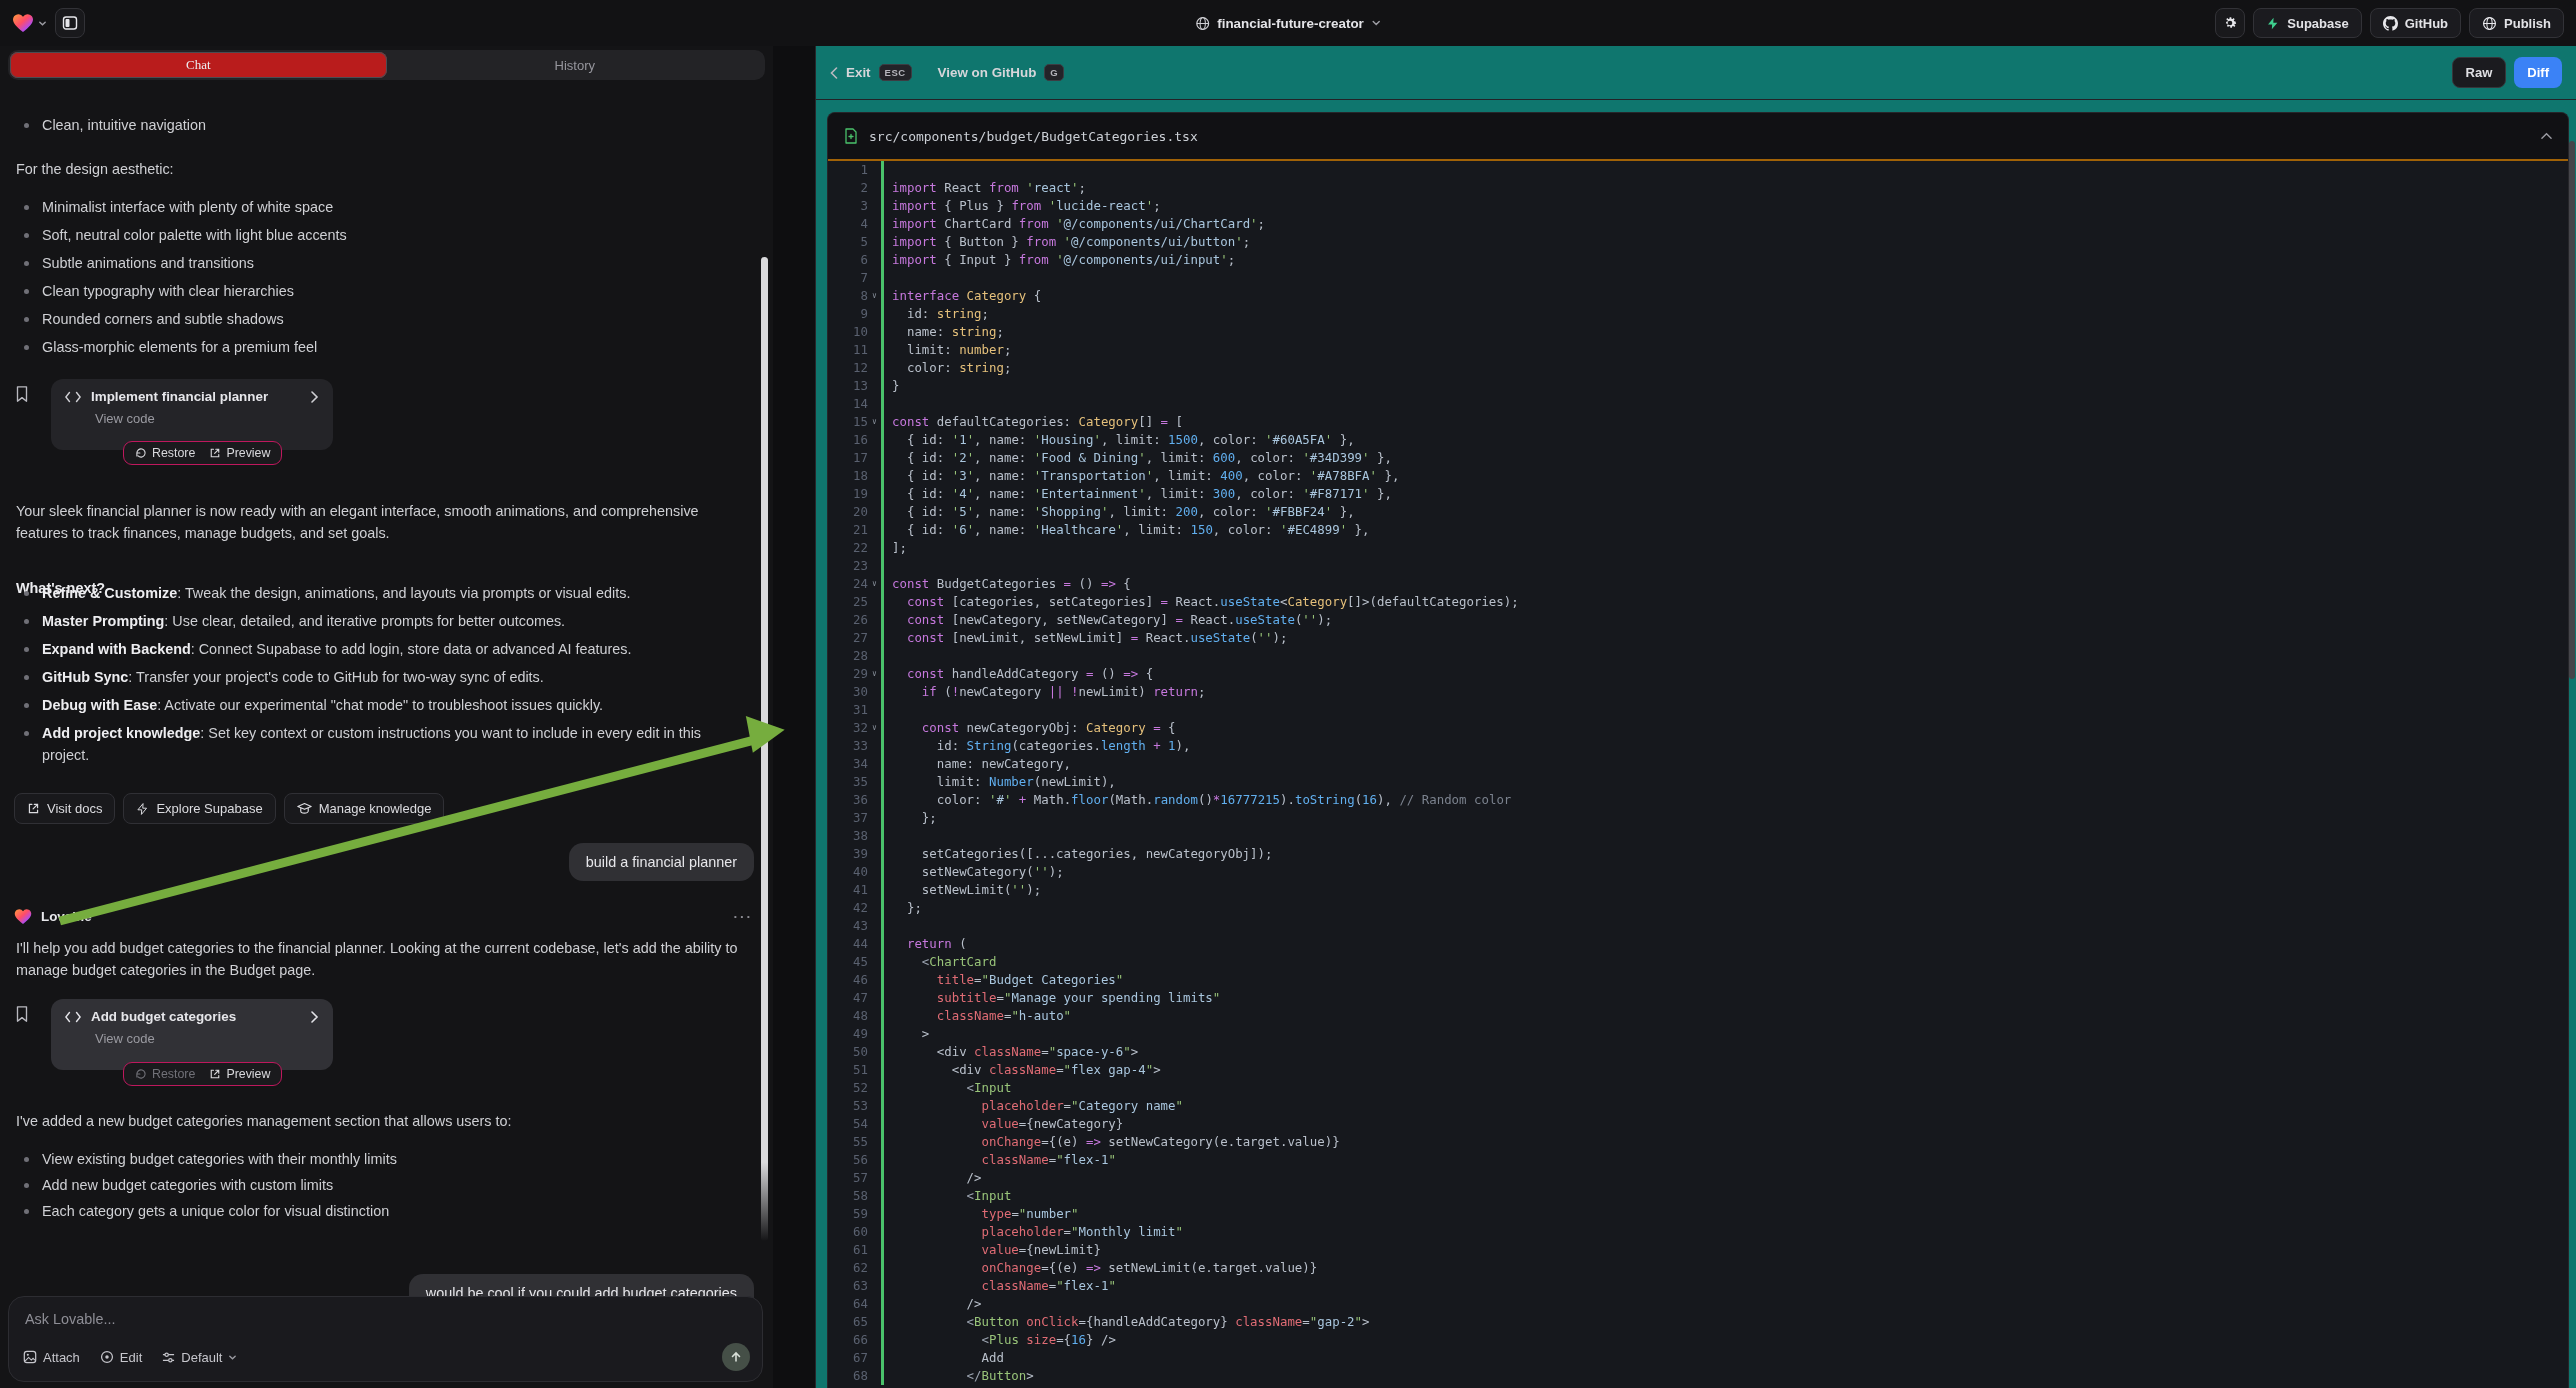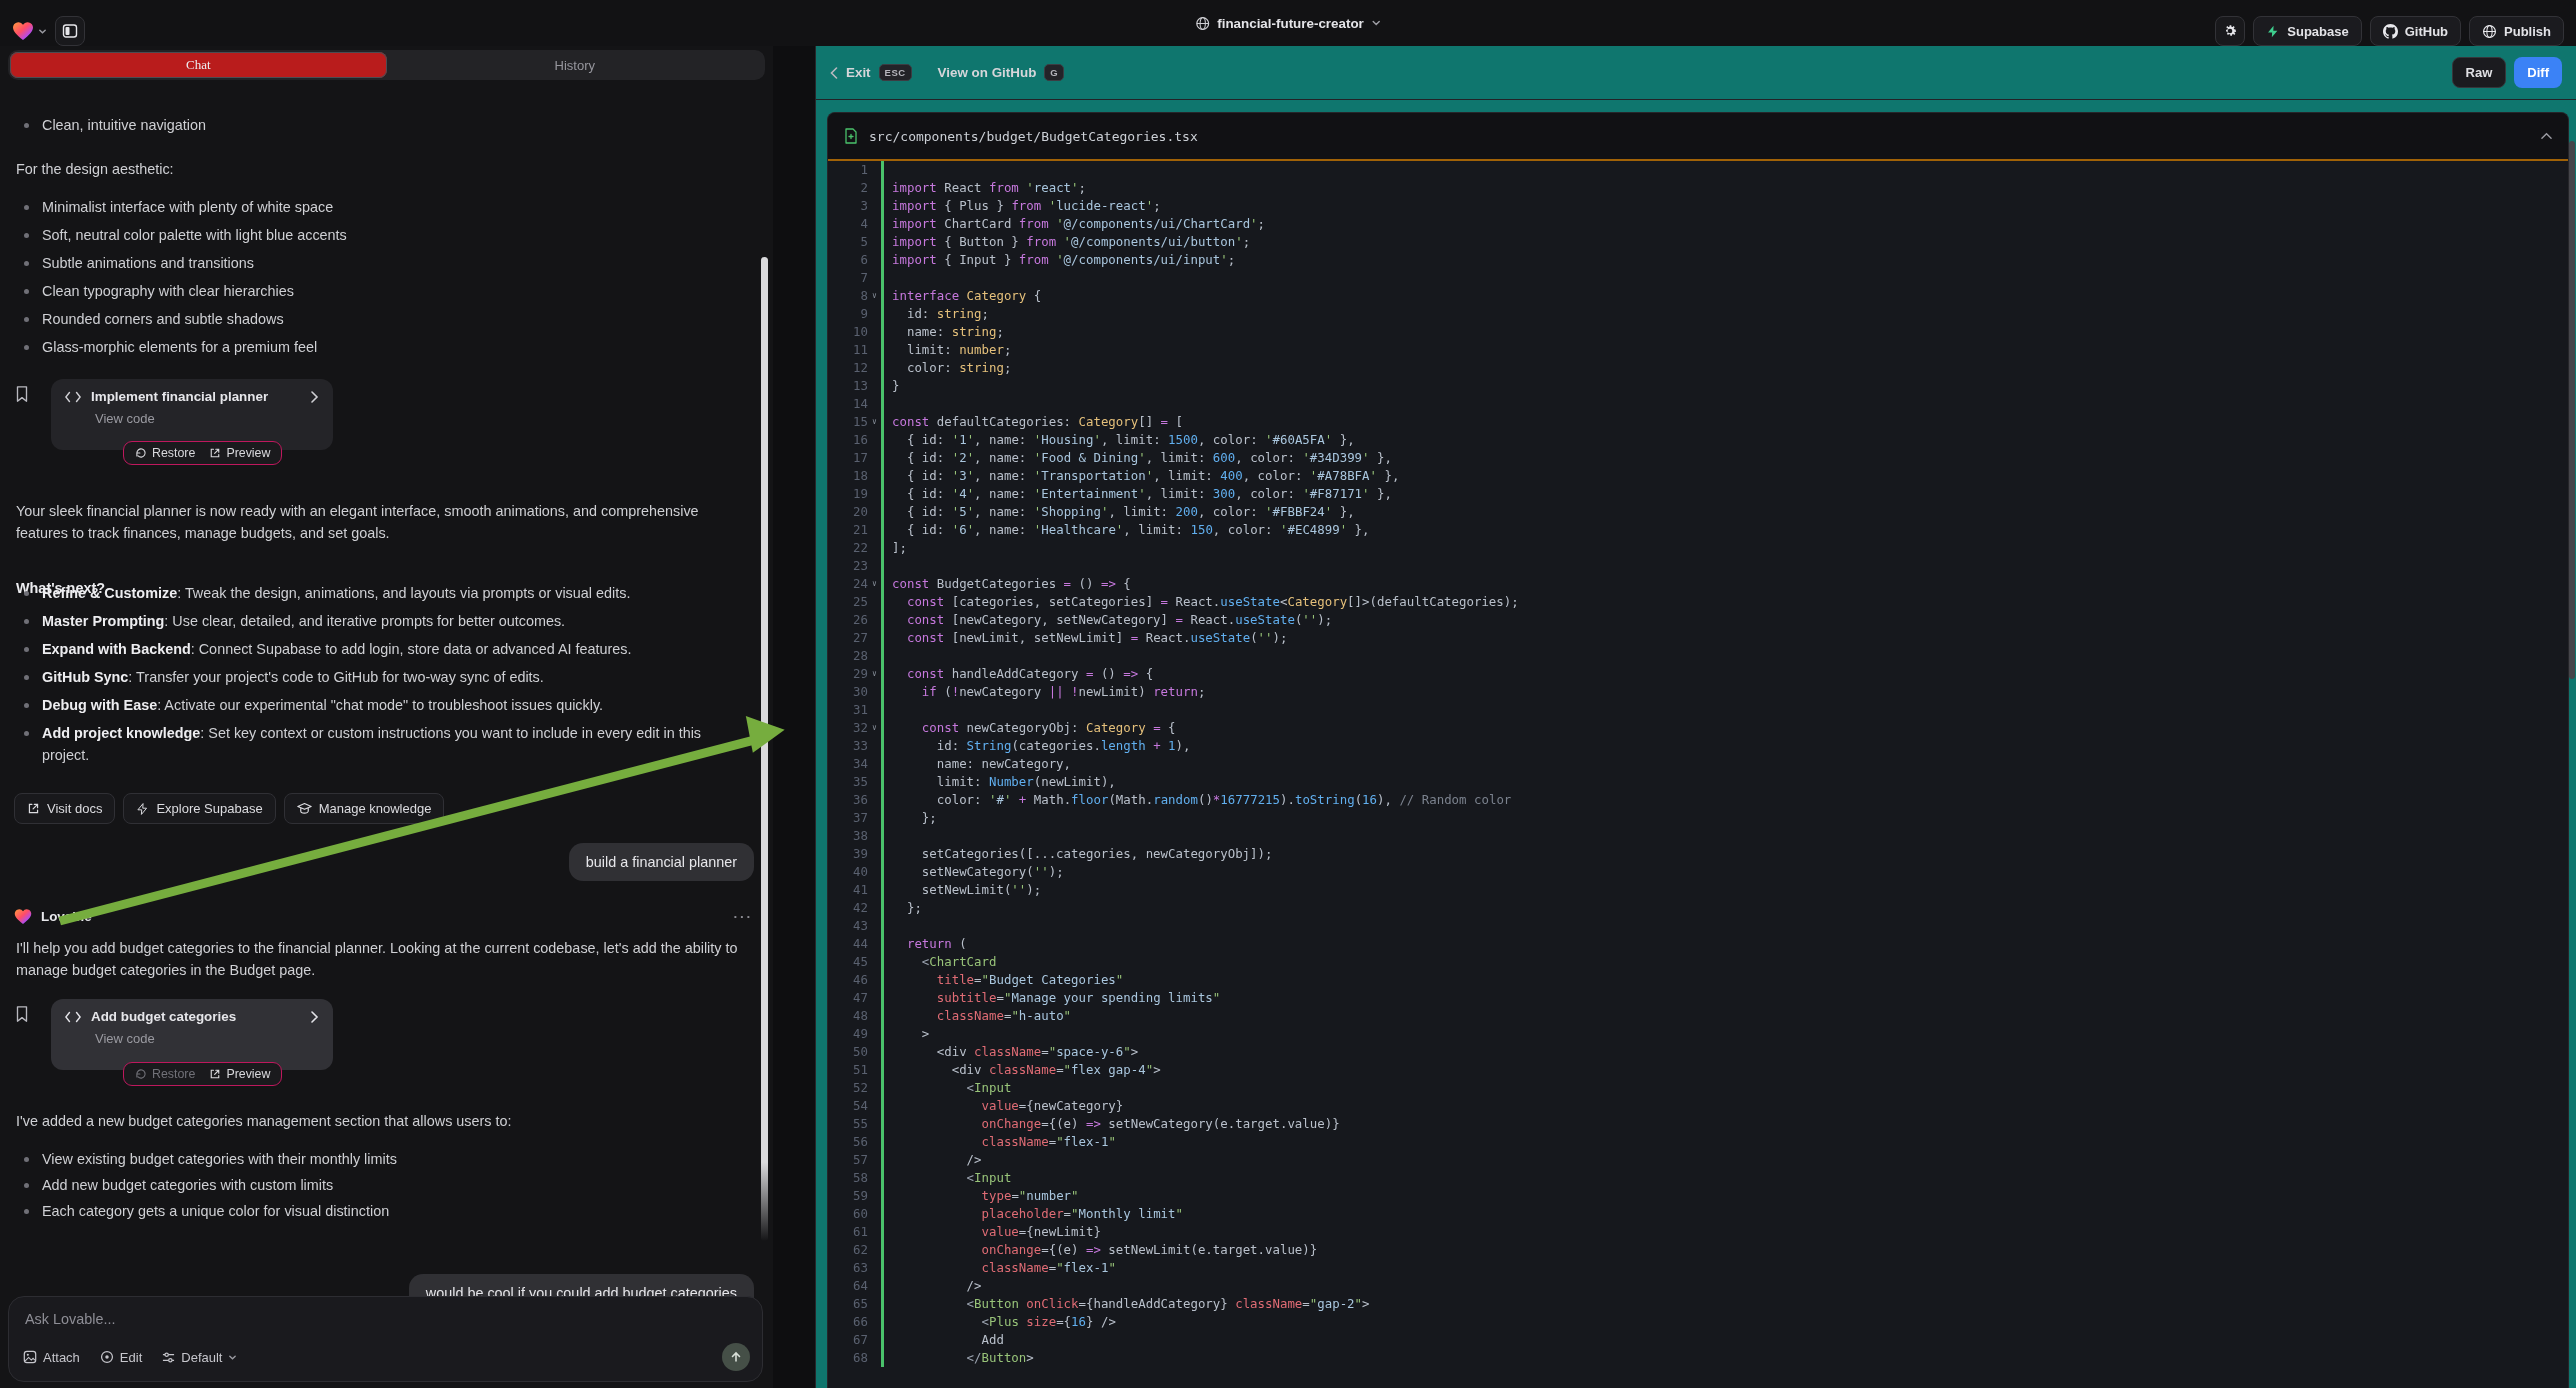--- a/index.html
+++ b/index.html
@@ -1,21 +1,21 @@
 <!DOCTYPE html>
 <html><head>
 <meta charset="utf-8">
 <style>
   * { margin:0; padding:0; box-sizing:border-box; }
   html,body { background:#0c0c0e; }
   body { font-family:"Liberation Sans", sans-serif; color:#d4d4d8; }
   #app { position:relative; width:2576px; height:1388px; background:#0e0e10; overflow:hidden; }
 
   
-  .topbar { position:absolute; left:0; top:0; width:2576px; height:46px; background:#121214; display:flex; align-items:flex-end; padding:0 12px; }
+  .topbar { position:absolute; left:0; top:0; width:2576px; height:46px; background:#121214; display:flex; align-items:center; padding:0 12px; }
   .topbar-left { display:flex; align-items:center; gap:8px; }
   .logo-btn { display:flex; align-items:center; gap:4px; cursor:pointer; }
   .icon-btn { width:30px; height:30px; border:1px solid #323237; border-radius:8px; background:#19191c; display:flex; align-items:center; justify-content:center; color:#d8d8dc; }
   .topbar-center { position:absolute; left:50%; top:0; transform:translateX(-50%); height:46px; display:flex; align-items:center; gap:7px; color:#e4e4e8; font-size:13.4px; font-weight:700; }
   .topbar-right { margin-left:auto; display:flex; align-items:center; gap:8px; }
   .tb-btn { height:30px; border:1px solid #323237; border-radius:8px; background:#1b1b1f; color:#e3e3e7; font-size:13px; font-weight:700; display:flex; align-items:center; gap:7px; padding:0 12px; }
 
   
   .main { position:absolute; left:0; top:46px; width:2576px; height:1342px; }
 
@@ -728,20 +728,26 @@
                 <span class="bar" style="background:#4ac26b"></span>
                 <span class="txt">        &lt;div <span class="a">className</span>=<span class="g">"</span><span class="s">flex gap-4</span><span class="g">"</span>&gt;</span>
               </div>
               <div class="row">
                 <span class="ln">52</span>
                 <span class="fold"></span>
                 <span class="bar" style="background:#4ac26b"></span>
                 <span class="txt">          <span class="pz">&lt;</span><span class="g">Input</span></span>
               </div>
               <div class="row">
+                <span class="ln">53</span>
+                <span class="fold"></span>
+                <span class="bar" style="background:#4ac26b"></span>
+                <span class="txt">            <span class="a">placeholder</span>=<span class="g">"</span><span class="s">Category name</span><span class="g">"</span></span>
+              </div>
+              <div class="row">
                 <span class="ln">54</span>
                 <span class="fold"></span>
                 <span class="bar" style="background:#4ac26b"></span>
                 <span class="txt">            <span class="a">value</span>={newCategory}</span>
               </div>
               <div class="row">
                 <span class="ln">55</span>
                 <span class="fold"></span>
                 <span class="bar" style="background:#4ac26b"></span>
                 <span class="txt">            <span class="a">onChange</span>={(e) <span class="k">=&gt;</span> setNewCategory(e.target.value)}</span>

